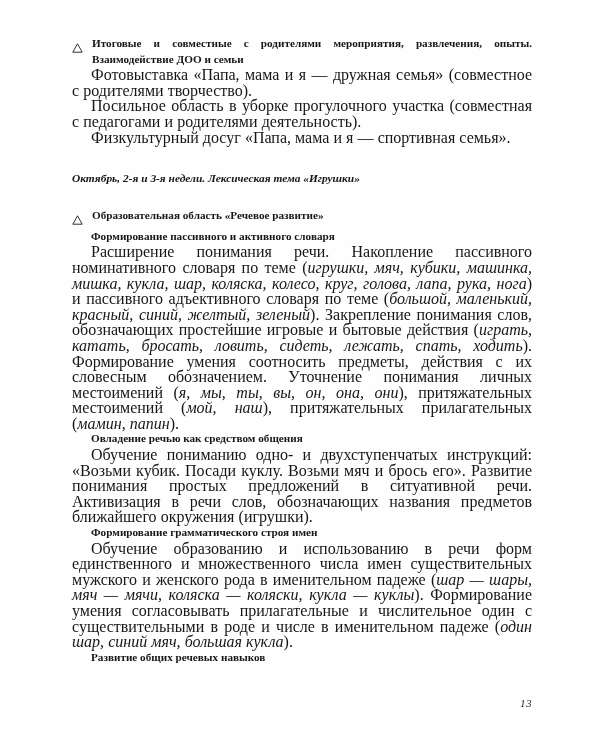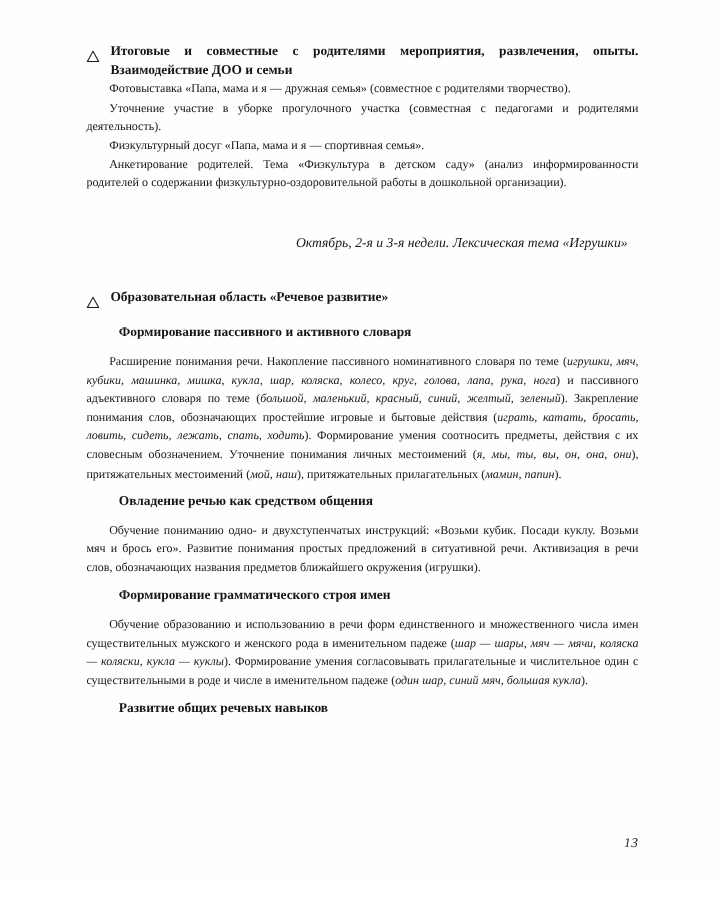--- a/index.html
+++ b/index.html
@@ -41,37 +41,37 @@
     font-size: 11.2px;
     line-height: 15.6px;
     text-align: justify;
     text-align-last: left;
   }
 
   .subhead {
     font-weight: bold;
     font-size: 11.2px;
     line-height: 15.6px;
-    margin: 8px;
+    margin: 0;
     text-indent: 19px;
   }
 
   .center-head {
-    font-weight: normal;
+    font-weight: bold;
     font-style: italic;
     font-size: 11.4px;
     line-height: 15.6px;
-    text-align: right;
-    margin: 9px;
+    text-align: left;
+    margin: 0;
   }
 
   
   p.body {
     margin: 0;
-    font-size: 10px;
+    font-size: 16px;
     line-height: 15.6px;
     text-align: justify;
     text-indent: 19px;
     hyphens: manual;
     word-spacing: 0.1px;
   }
 
   em { font-style: italic; }
 
   .gap-xl { height: 26px; }
@@ -98,23 +98,22 @@
     <div class="hang">
       <div class="tri-cell">
         <svg width="11" height="10" viewBox="0 0 11 10" aria-hidden="true">
           <polygon points="5.5,0.8 10.2,9.2 0.8,9.2" fill="none" stroke="#1b1b1b" stroke-width="0.9"></polygon>
         </svg>
       </div>
       <div class="head-text">Итоговые и совместные с родителями мероприятия, развлечения, опыты. Взаимодействие ДОО и семьи</div>
     </div>
 
     <p class="body">Фотовыставка «Папа, мама и я — дружная семья» (совместное с родителями творчество).</p>
-    <p class="body">Уточнение участие в уборке прогулочного участка (совместная с педагогами и родителями деятельность).</p>
+    <p class="body">Посильное область в уборке прогулочного участка (совместная с педагогами и родителями деятельность).</p>
     <p class="body">Физкультурный досуг «Папа, мама и я — спортивная семья».</p>
-    <p class="body">Анкетирование родителей. Тема «Физкультура в детском саду» (анализ информированности родителей о содержании физкультурно-оздоровительной работы в дошкольной организации).</p>
 
     <div class="gap-xl"></div>
 
     <p class="center-head">Октябрь, 2-я и 3-я недели. Лексическая тема «Игрушки»</p>
 
     <div class="gap-l"></div>
 
     <div class="hang">
       <div class="tri-cell">
         <svg width="11" height="10" viewBox="0 0 11 10" aria-hidden="true">

